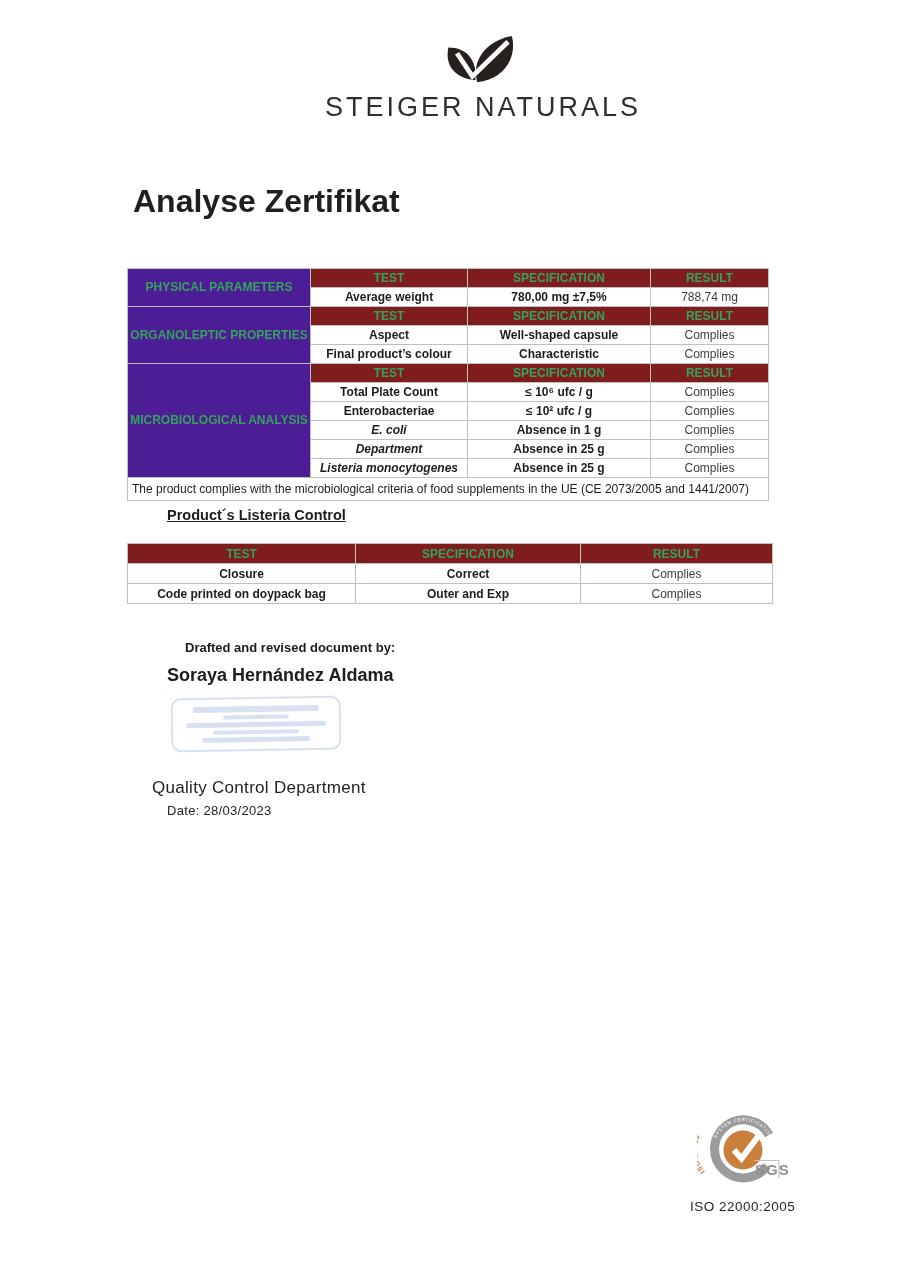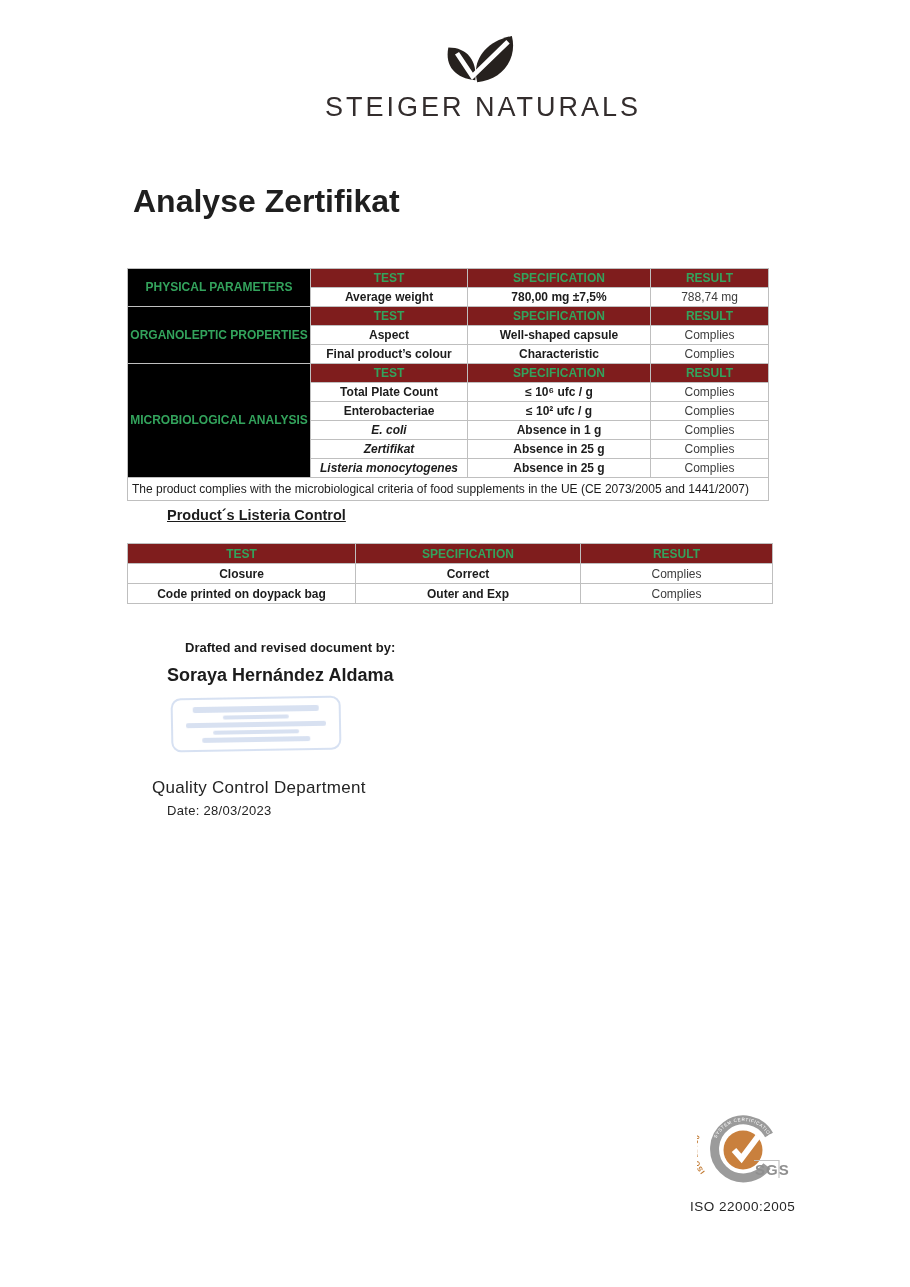--- a/index.html
+++ b/index.html
@@ -16,21 +16,21 @@
   
   table{border-collapse:collapse;table-layout:fixed;}
   .tbl{position:absolute;left:127px;background:#fff;}
   .tbl1{top:268px;width:641px;}
   .tbl2{top:543px;width:645px;}
   td,th{border:1px solid #BFBFBF;padding:0;text-align:center;vertical-align:middle;
         overflow:hidden;white-space:nowrap;}
   .tbl1 td,.tbl1 th{height:18px;font-size:12px;}
   .tbl2 td,.tbl2 th{height:19px;font-size:12px;}
   .col-head{background:#7f1d1d;color:#33A35C;font-weight:700;font-size:12.5px;}
-  .section-cell{background:#000000;color:#33A35C;font-weight:700;font-size:13px;
+  .section-cell{background:#4c1d95;color:#33A35C;font-weight:700;font-size:13px;
                 line-height:1.55;white-space:normal;}
   .val{font-weight:700;color:#1c1c1c;}
   .res{font-weight:400;color:#3d3d3d;}
   .italic{font-style:italic;}
   .footnote-cell{font-weight:400;font-size:11.5px;text-align:left;padding:2px 4px;
                  color:#1c1c1c;height:15px;}
 
   .qc-heading{position:absolute;left:167px;top:507px;font-size:14.5px;font-weight:700;
               text-decoration:underline;color:#1c1c1c;}
 
@@ -128,21 +128,21 @@
         <td class="val">Enterobacteriae</td>
         <td class="val">≤ 10² ufc / g</td>
         <td class="res">Complies</td>
       </tr>
       <tr>
         <td class="val italic">E. coli</td>
         <td class="val">Absence in 1 g</td>
         <td class="res">Complies</td>
       </tr>
       <tr>
-        <td class="val italic">Zertifikat</td>
+        <td class="val italic">Department</td>
         <td class="val">Absence in 25 g</td>
         <td class="res">Complies</td>
       </tr>
       <tr>
         <td class="val italic">Listeria monocytogenes</td>
         <td class="val">Absence in 25 g</td>
         <td class="res">Complies</td>
       </tr>
 
       <tr>

